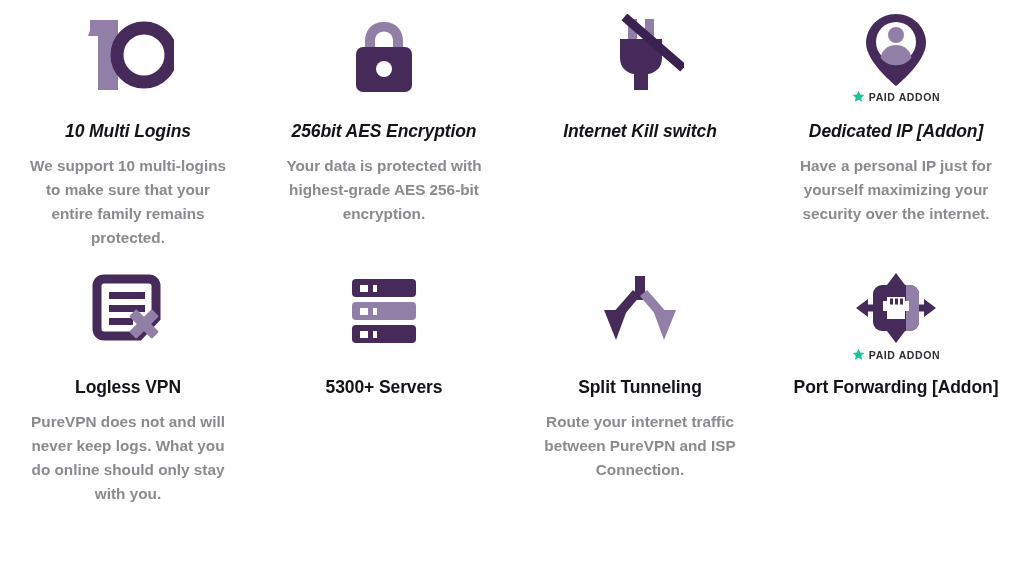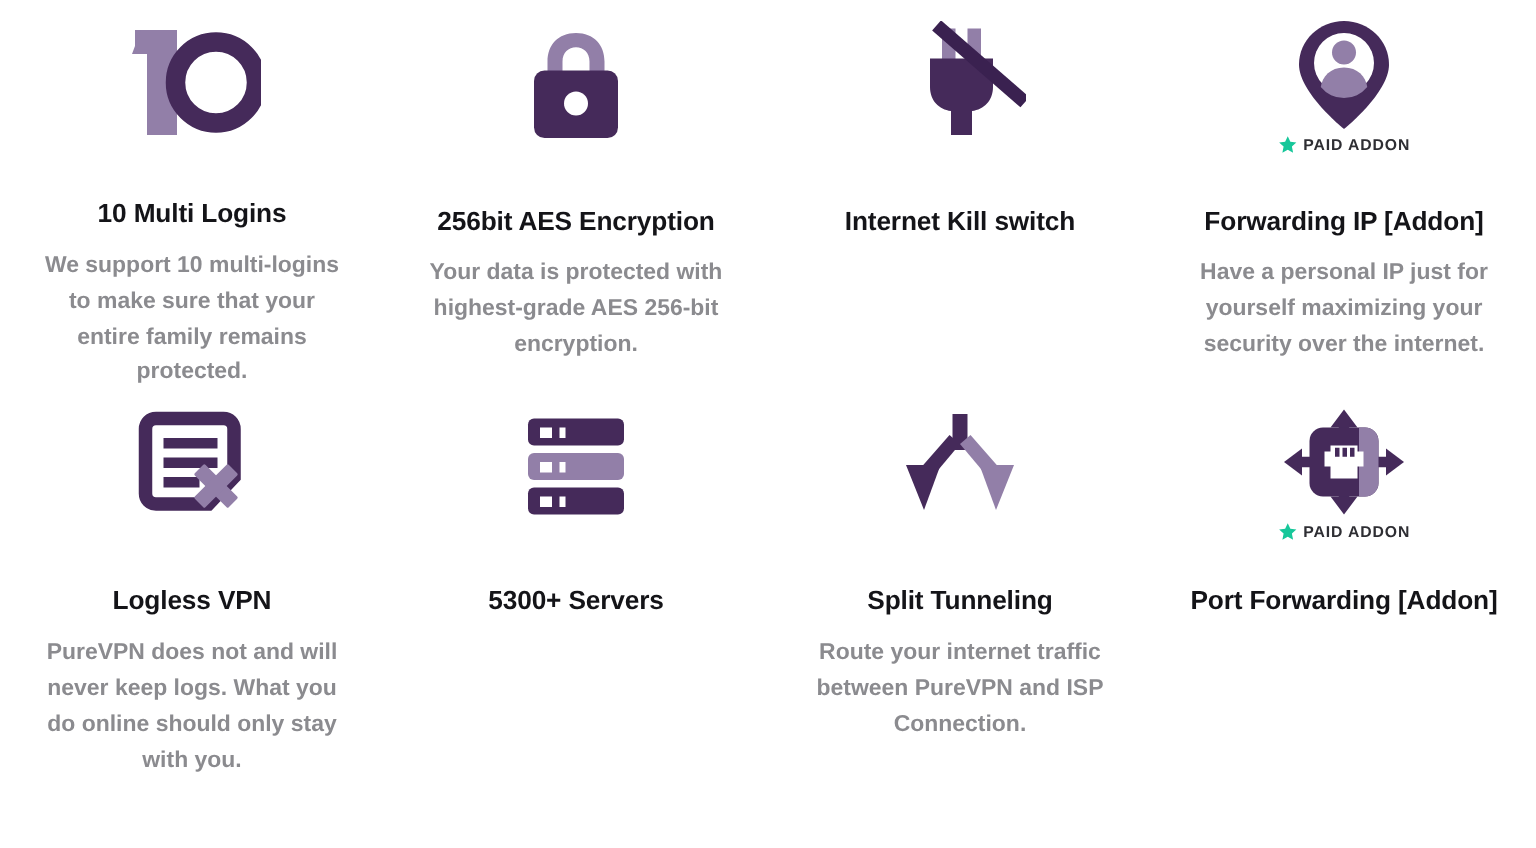--- a/index.html
+++ b/index.html
@@ -64,22 +64,22 @@
   .feature-title {
     font-size: 17.5px;
     font-weight: bold;
     color: #141418;
     line-height: 1.28;
     letter-spacing: -0.1px;
     margin: 0;
     max-width: 215px;
   }
 
-  .row-1 .feature-title { margin-top: 28px; }
-  .row-2 .feature-title { margin-top: 21px; }
+  .row-1 .feature-title { margin-top: 12px; font-style: italic; }
+  .row-2 .feature-title { margin-top: 8px; }
 
   .feature-desc {
     font-size: 15.3px;
     color: #8b8b8f;
     line-height: 1.55;
     margin: 0;
     margin-top: 12px;
     max-width: 200px;
     font-weight: 700;
   }
@@ -136,21 +136,21 @@
         <circle cx="33" cy="23" r="8" fill="#927fa8"></circle>
         <path d="M33 33 C24 33 18.5 39 17.5 46 A20 20 0 0 0 48.5 46 C47.5 39 42 33 33 33 Z" fill="#927fa8"></path>
       </svg>
       <div class="paid-badge">
         <svg class="star-icon" width="13" height="13" viewBox="0 0 24 24">
           <path d="M12 1.5 L15.2 8.4 L22.6 9.2 L17.1 14.3 L18.6 21.8 L12 18 L5.4 21.8 L6.9 14.3 L1.4 9.2 L8.8 8.4 Z" fill="#17c79a"></path>
         </svg>
         <span class="badge-text">PAID ADDON</span>
       </div>
     </div>
-    <div class="feature-title">Forwarding IP [Addon]</div>
+    <div class="feature-title">Dedicated IP [Addon]</div>
     <div class="feature-desc">Have a personal IP just for yourself maximizing your security over the internet.</div>
   </div>
 
   <div class="feature-cell row-2 cell-logless">
     <div class="icon-area">
       <svg class="icon-svg" width="82" height="78" viewBox="0 0 82 78">
         <path d="M10 12 C10 8 13 5 17 5 H62 C66 5 69 8 69 12 V44 L52 62 H17 C13 62 10 59 10 55 Z" fill="none" stroke="#452a5a" stroke-width="9"></path>
         <rect x="22" y="18" width="36" height="7" fill="#452a5a"></rect>
         <rect x="22" y="31" width="36" height="7" fill="#452a5a"></rect>
         <rect x="22" y="44" width="24" height="7" fill="#452a5a"></rect>

